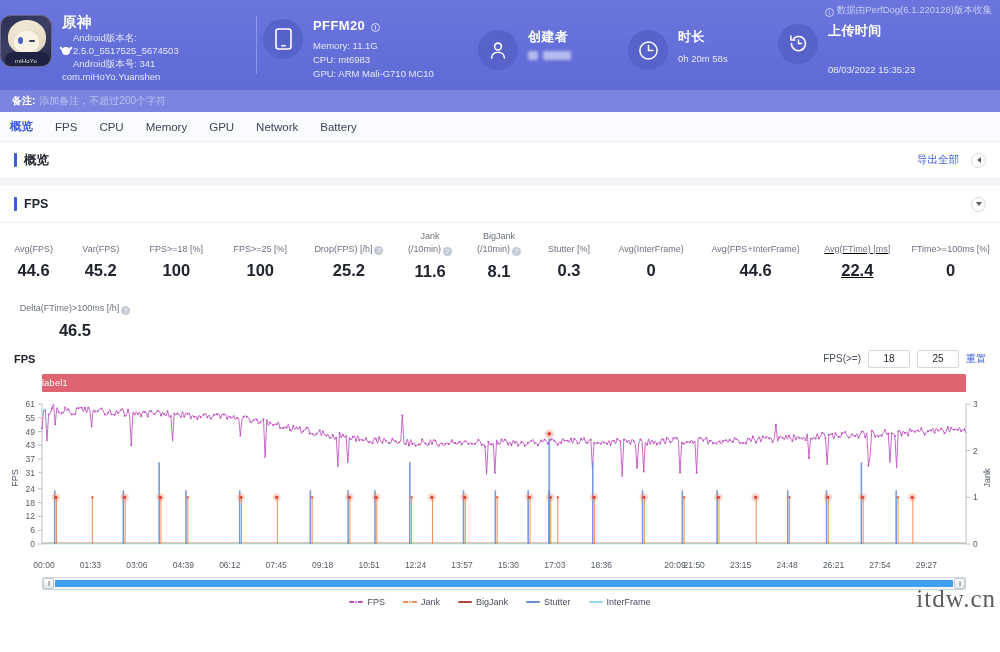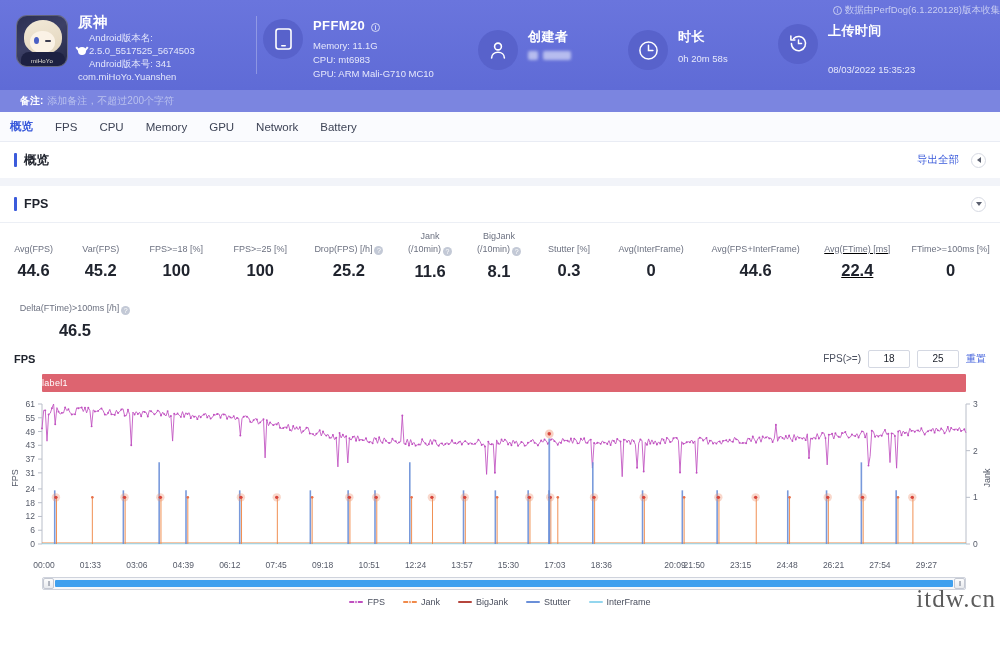--- a/index.html
+++ b/index.html
@@ -10,30 +10,30 @@
     -webkit-font-smoothing: antialiased;
   }
 
   
   .header {
     position:relative; height:90px;
     background:linear-gradient(180deg,#6a75dd 0%,#5f6bd6 100%);
     display:flex; align-items:center; color:#fff;
   }
   .collect-note {
-    position:absolute; top:4px; right:0;
-    font-size:9.5px; color:#c8cdf2; display:flex; align-items:center; gap:3px;
+    position:absolute; top:4px; right:8px;
+    font-size:9.5px; color:#c8cdf2; display:flex; align-items:flex-end; gap:3px;
   }
   .info-circ {
     display:inline-block; width:9px; height:9px; border-radius:50%;
     border:1px solid #c8cdf2; font-size:7px; line-height:7px; text-align:center;
     color:#c8cdf2;
   }
 
-  .app-block { display:flex; align-items:flex-start; padding-left:16px; width:250px; }
+  .app-block { display:flex; align-items:flex-start; padding-left:0; width:250px; }
   .app-icon {
     width:52px; height:52px; border-radius:11px; margin-top:8px; flex:none;
     background:linear-gradient(150deg,#2b2f52 0%,#3c4066 45%,#232744 100%);
     position:relative; overflow:hidden; border:1px solid rgba(255,255,255,.25);
   }
   .app-icon .hair {
     position:absolute; left:7px; top:4px; width:38px; height:34px; border-radius:50% 50% 45% 45%;
     background:linear-gradient(160deg,#f3ead9 0%,#e2d4bb 100%);
   }
   .app-icon .face {
@@ -77,21 +77,21 @@
     display:flex; align-items:center; justify-content:center; flex:none; margin-top:2px;
   }
   .stat-texts { line-height:1.45; }
   .stat-title { font-size:13px; font-weight:bold; letter-spacing:.4px; }
   .stat-sub { font-size:9.5px; color:#e6e8fb; white-space:nowrap; }
   .blurred { display:flex; gap:5px; margin-top:4px; }
   .blurred span { display:block; height:9px; background:rgba(210,214,245,.75); border-radius:2px; filter:blur(1.4px); }
 
   .note-bar {
     height:22px; background:#7b85e0; display:flex; align-items:center;
-    padding-left:20px; font-size:10px; color:#ffffff;
+    padding-left:12px; font-size:10px; color:#ffffff;
   }
   .note-bar .ghost { color:#b9c0ee; padding-left:4px; }
 
   
   .tabs {
     height:30px; background:#fafbfe; border-bottom:1px solid #e9ecf4;
     display:flex; align-items:center; padding-left:10px; gap:22px;
   }
   .tab { font-size:11.5px; color:#3e4456; cursor:pointer; }
   .tab.active { color:#3b5bdb; font-weight:bold; }

